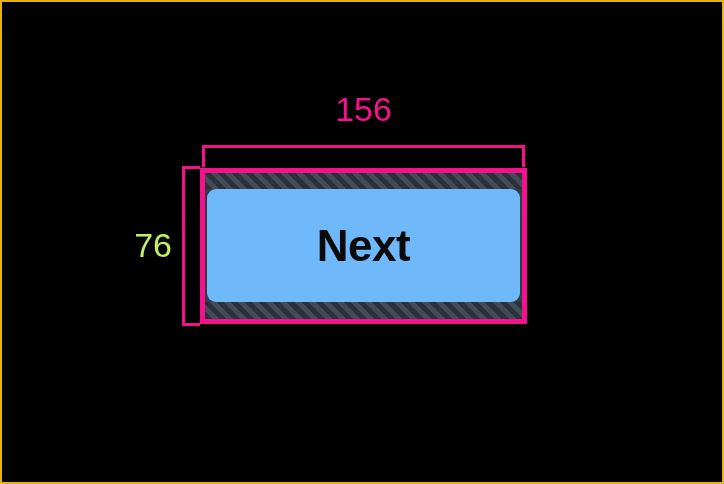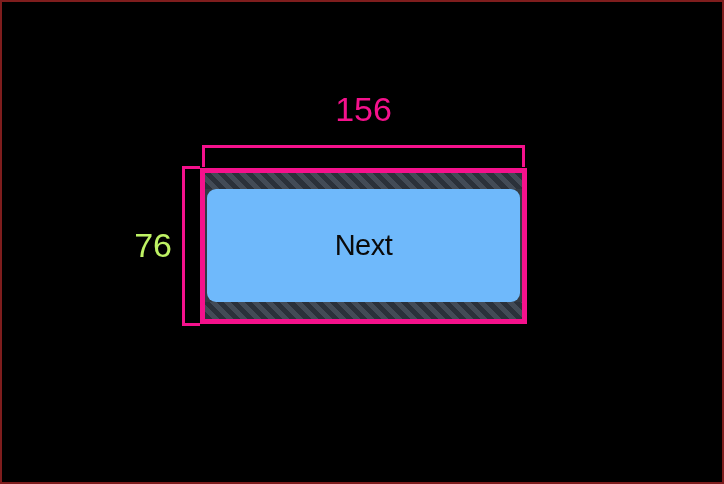--- a/index.html
+++ b/index.html
@@ -11,21 +11,21 @@
     font-family: "Liberation Sans", sans-serif;
   }
 
   
   #screen {
     position: relative;
     width: 724px;
     height: 484px;
     background: #000000;
     box-sizing: border-box;
-    border: 2px solid #7f1d1d;
+    border: 2px solid #eab308;
     overflow: hidden;
   }
 
   
   #bbox {
     position: absolute;
     left: 198px;
     top: 166px;
     width: 327px;
     height: 156px;
@@ -65,22 +65,22 @@
     margin: 0 2px;
     background: #6fb9fb;
     border-radius: 9px;
     display: flex;
     align-items: center;
     justify-content: center;
   }
 
   #button-label {
     color: #0a0a0a;
-    font-size: 29px;
-    font-weight: normal;
+    font-size: 44px;
+    font-weight: bold;
     letter-spacing: -0.5px;
     line-height: 1;
     font-family: "Liberation Sans", sans-serif;
     user-select: none;
   }
 
   
   #width-caliper {
     position: absolute;
     left: 200px;

